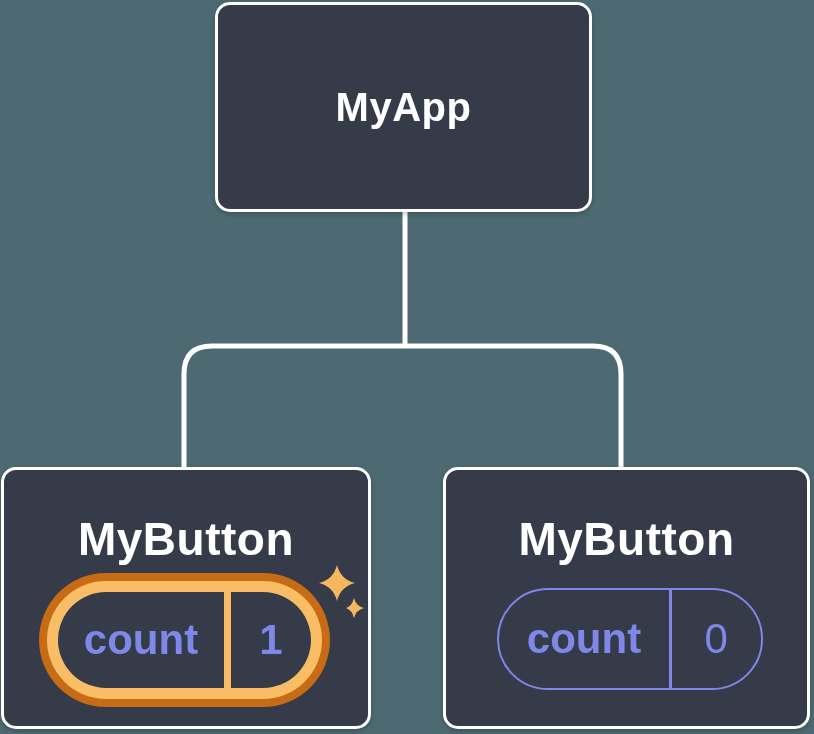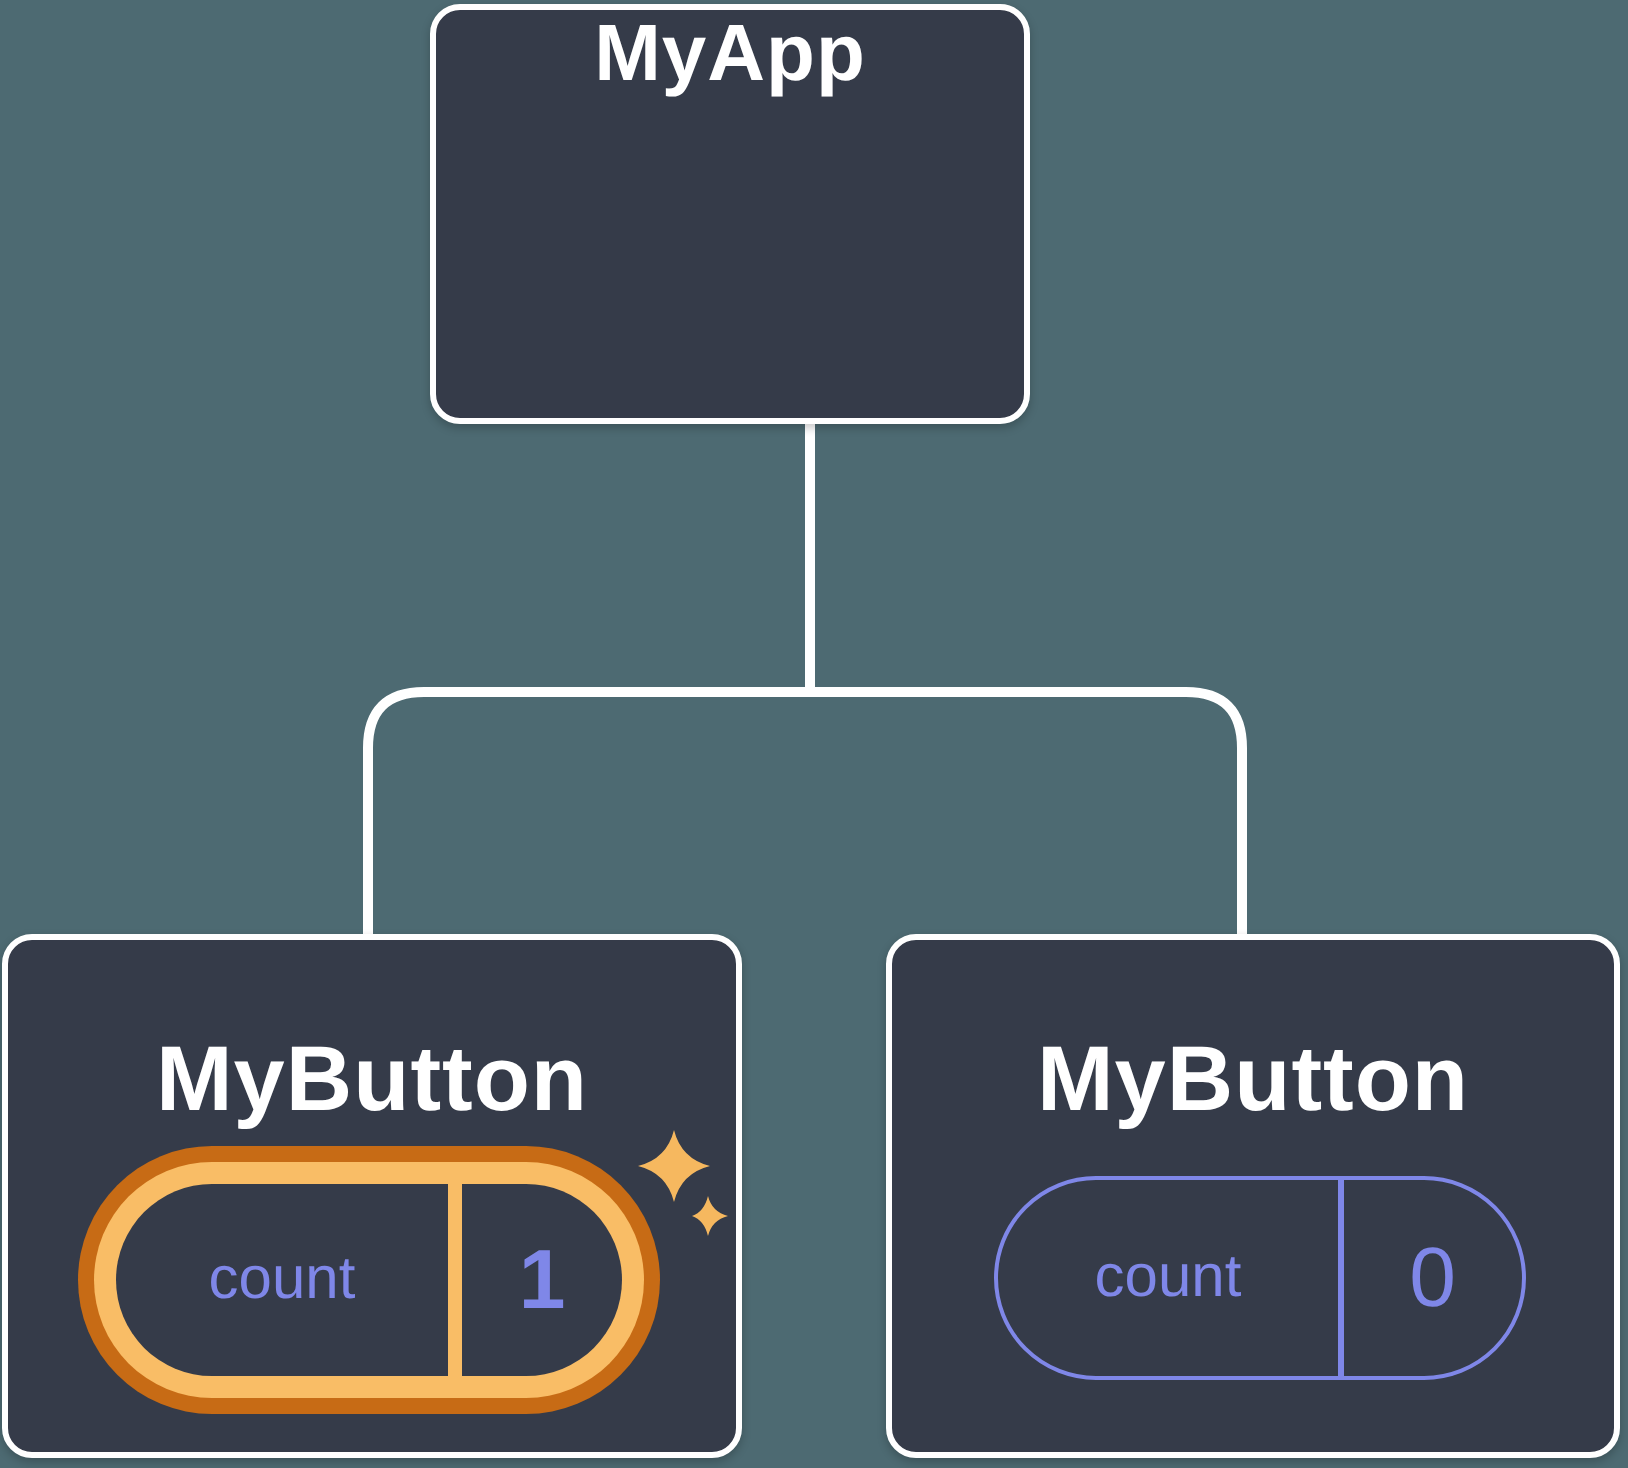--- a/index.html
+++ b/index.html
@@ -21,22 +21,22 @@
     background:var(--background);overflow:hidden;
   }
   .connectors{position:absolute;left:0;top:0;}
   .node{
     position:absolute;
     background:var(--node-fill);
     border:3.5px solid var(--node-border);
     border-radius:15px;
     box-shadow:0 2px 5px rgba(0,0,0,0.22);
   }
-  .node-root{left:215px;top:2px;width:300px;height:210px;
-    display:flex;justify-content:center;}
+  .node-root{left:215px;top:2px;width:377px;height:210px;
+    display:flex;align-items:center;justify-content:center;}
   .node-child-left{left:1px;top:467px;width:370px;height:262px;}
   .node-child-right{left:443px;top:467px;width:367px;height:262px;}
   .node-title{
     color:var(--title-text);font-size:40px;font-weight:bold;
     letter-spacing:0.5px;
   }
   .child-title{
     position:absolute;top:517px;line-height:44px;text-align:center;
     color:var(--title-text);font-size:46px;font-weight:bold;
     letter-spacing:0.5px;
@@ -64,21 +64,21 @@
   
   .pill-plain{
     position:absolute;left:497px;top:588px;width:266px;height:102px;
     border:2.5px solid var(--state-accent);border-radius:51px;
     display:flex;align-items:stretch;overflow:hidden;
   }
   .pill-plain .seg-key{width:170px;display:flex;align-items:center;justify-content:center;}
   .pill-plain .pill-divider{width:2.5px;background:var(--state-accent);}
   .pill-plain .seg-val{flex:1;display:flex;align-items:center;justify-content:center;}
 
-  .state-key{color:var(--state-accent);font-size:30px;font-weight:normal;}
+  .state-key{color:var(--state-accent);font-size:42px;font-weight:bold;}
   .state-val{color:var(--state-accent);font-size:42px;}
   .state-val.bold{font-weight:bold;}
 
   .sparkles{position:absolute;left:308px;top:556px;}
 </style>
 </head>
 <body>
 
 <div class="canvas">
 

